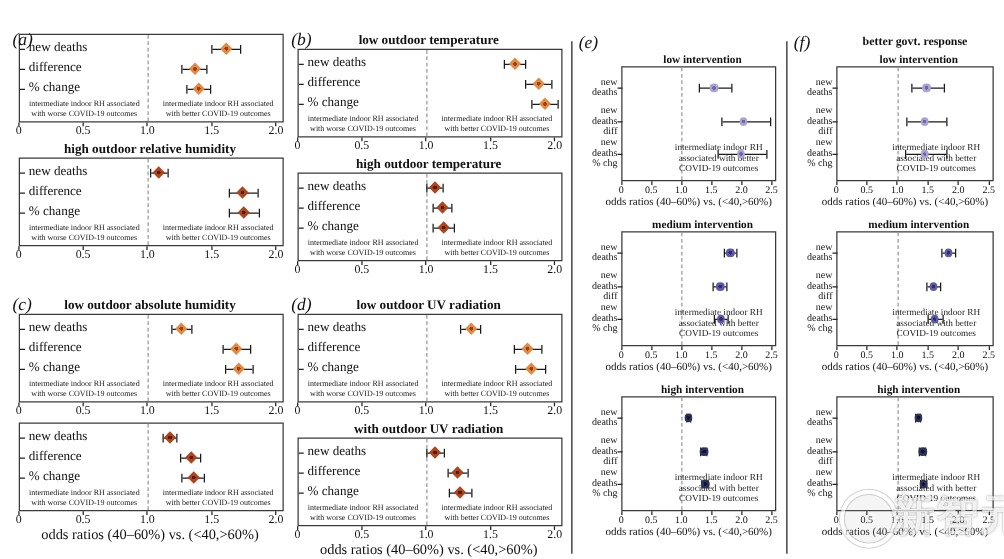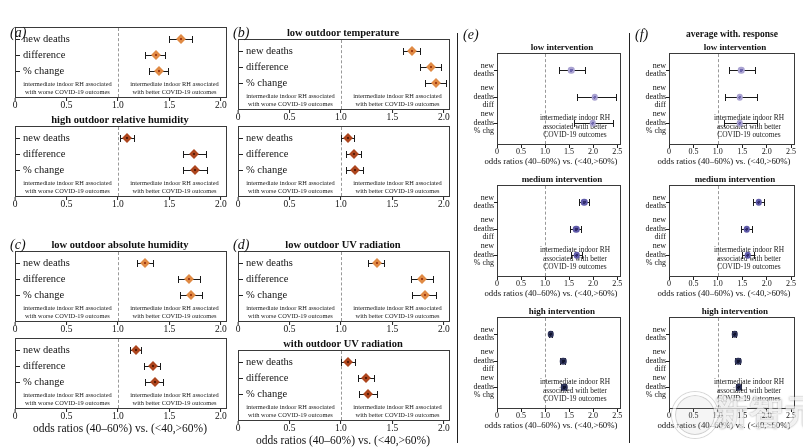--- a/index.html
+++ b/index.html
@@ -205,20 +205,21 @@
             <div class="tmark"></div>
             <div class="tlabel">1.5</div>
           </div>
           <div class="tick" style="left: 97.0874%;">
             <div class="tmark"></div>
             <div class="tlabel">2.0</div>
           </div>
         </div>
       </div>
       <div class="sub sub2">
+        <div class="wtitle">high outdoor temperature</div>
         <div class="box wx-box">
           <div class="refline" style="left: 48.5437%;"></div>
           <div class="rtick" style="top: 11px;"></div>
           <div class="rlabel-in" style="top: 4px;">new deaths</div>
           <div class="ebar" style="left: 48.5437%; width: 6.79612%; top: 7.5px;">
             <div class="eline"></div>
           </div>
           <div class="diamond" style="left: 51.9417%; top: 11px; background: radial-gradient(circle, rgb(90, 26, 5) 0px, rgb(90, 26, 5) 30%, rgb(173, 69, 29) 30%);"></div>
           <div class="rtick" style="top: 27px;"></div>
           <div class="rlabel-in" style="top: 20px;">difference</div>
@@ -650,21 +651,21 @@
             <div class="tmark"></div>
             <div class="tlabel">2.5</div>
           </div>
         </div>
         <div class="gxlabel">odds ratios (40–60%) vs. (&lt;40,&gt;60%)</div>
       </div>
     </div>
   <div class="panel" style="left:633px;top:27px;width:168px;">
     <div class="gov-head">
       <span class="plabel gov-plabel">(f)</span>
-      <span class="ghead-title">average with. response</span>
+      <span class="ghead-title">better govt. response</span>
     </div>
   <div class="gsub">
         <div class="gtitle">low intervention</div>
         <div class="box gov-box">
           <div class="refline" style="left: 38.7597%;"></div>
           <div class="rtick" style="top: 16px;"></div>
           <div class="rlabel-out" style="top: 7.5px;">new
 deaths</div>
           <div class="ebar" style="left: 47.2868%; width: 22.093%; top: 12.5px;">
             <div class="eline"></div>

